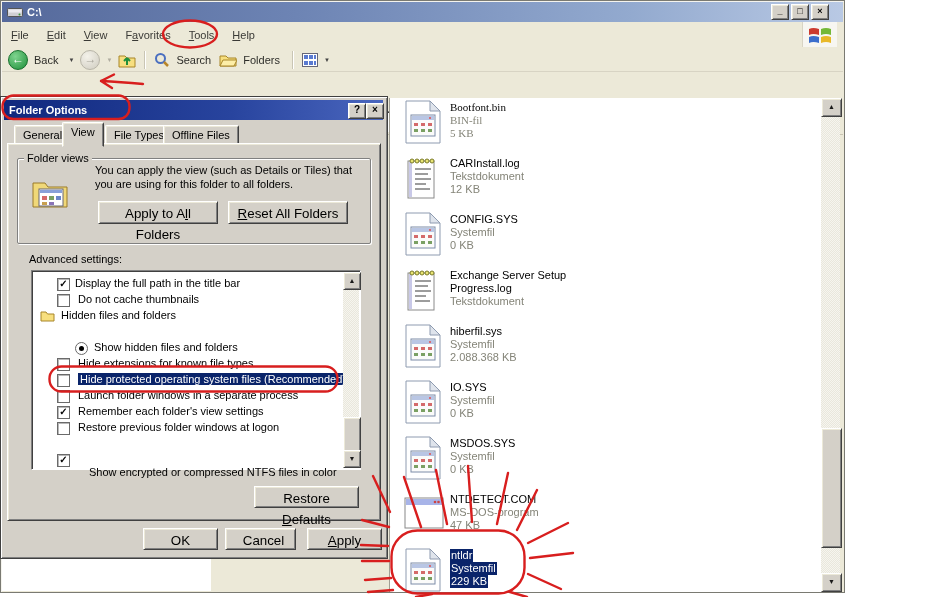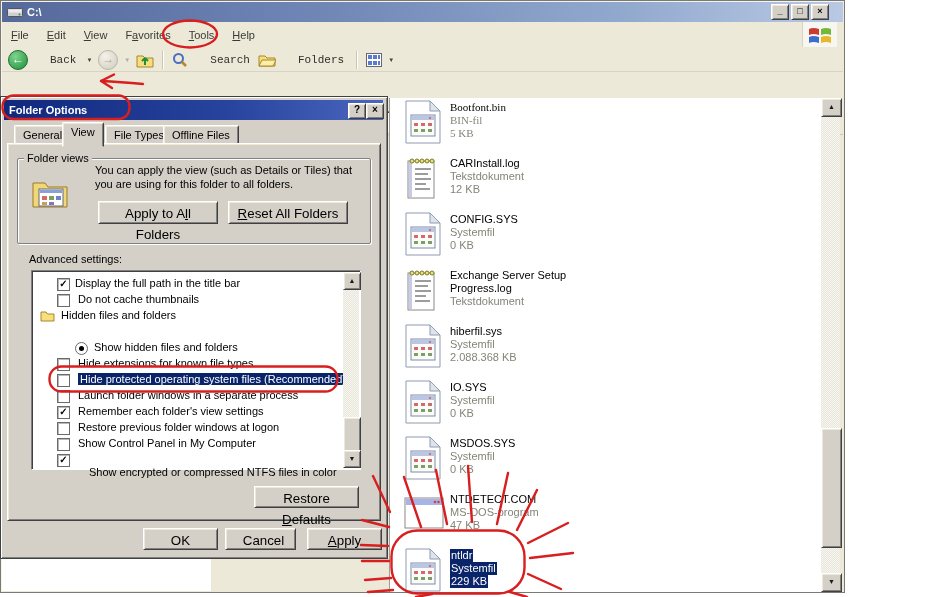--- a/index.html
+++ b/index.html
@@ -33,21 +33,21 @@
 
   #toolbar{left:1px;top:47px;width:841px;height:24px;background:#ece9d8;border-bottom:1px solid #d8d4c4;
      display:flex;align-items:center;gap:4px;padding-left:6px;box-sizing:border-box;color:#2e2e2a;}
   .navcircle{width:18px;height:18px;border-radius:50%;color:#fff;text-align:center;line-height:17px;
      font-size:12px;font-weight:bold;background:radial-gradient(circle at 35% 30%,#7ed48e,#1f8f3a);
      border:1px solid #17702d;}
   .navcircle.disabled{background:radial-gradient(circle at 35% 30%,#f4f2ea,#cfccc0);border:1px solid #b8b5a8;color:#a8a59a;}
   .dd{font-size:6px;color:#444;margin:0 2px;}
   .dd.dis{color:#b0ada0;}
   .tsep{width:1px;height:18px;background:#c9c5b4;border-right:1px solid #fff;margin:0 4px;}
-  .tlabel{margin:0 4px 0 18px;font-family:Liberation Mono, monospace;}
+  .tlabel{margin:0 4px 0 2px;}
 
   #addressbar{left:1px;top:71px;width:841px;height:26px;background:#ece9d8;border-bottom:1px solid #c9c5b4;
      display:flex;align-items:center;color:#2e2e2a;margin-top:36px;}
   #addr-label{margin:0 6px 0 8px;}
   #addr-field{position:relative;width:698px;height:19px;display:flex;align-items:center;}
   #addr-field .ficon16{margin:0 4px 0 3px;display:flex;}
   #addr-drop{position:absolute;right:1px;top:1px;width:16px;height:15px;text-align:center;font-size:6px;line-height:15px;}
   #gobtn{width:18px;height:18px;margin-left:8px;border-radius:3px;color:#fff;font-weight:bold;text-align:center;
      line-height:17px;font-size:12px;background:linear-gradient(#7ccf8b,#1e8f3c);border:1px solid #17702d;}
   #golabel{margin-left:5px;}
@@ -511,24 +511,20 @@
             <span class="cb" style="left: 24px;"></span>
             <span class="advtext" style="left: 45px;">Launch folder windows in a separate process</span>
           </div>
           <div class="adv-row" style="top: 132px;">
             <span class="cb" style="left: 24px;">✓</span>
             <span class="advtext" style="left: 45px;">Remember each folder's view settings</span>
           </div>
           <div class="adv-row" style="top: 148px;">
             <span class="cb" style="left: 24px;"></span>
             <span class="advtext" style="left: 45px;">Restore previous folder windows at logon</span>
-          </div>
-          <div class="adv-row" style="top: 164px;">
-            <span class="cb" style="left: 24px;"></span>
-            <span class="advtext" style="left: 45px;">Show Control Panel in My Computer</span>
           </div>
           <div class="adv-row" style="top: 180px;">
             <span class="cb" style="left: 24px;">✓</span>
             <span class="advtext" style="left: 56px; margin-top: 13px;">Show encrypted or compressed NTFS files in color</span>
           </div>
         </div>
       <div id="advscroll">
         <span class="sbtn2 btn3d" style="top:0;">▲</span>
         <span id="advthumb" class="btn3d"></span>
         <span class="sbtn2 btn3d" style="bottom:0;">▼</span>

